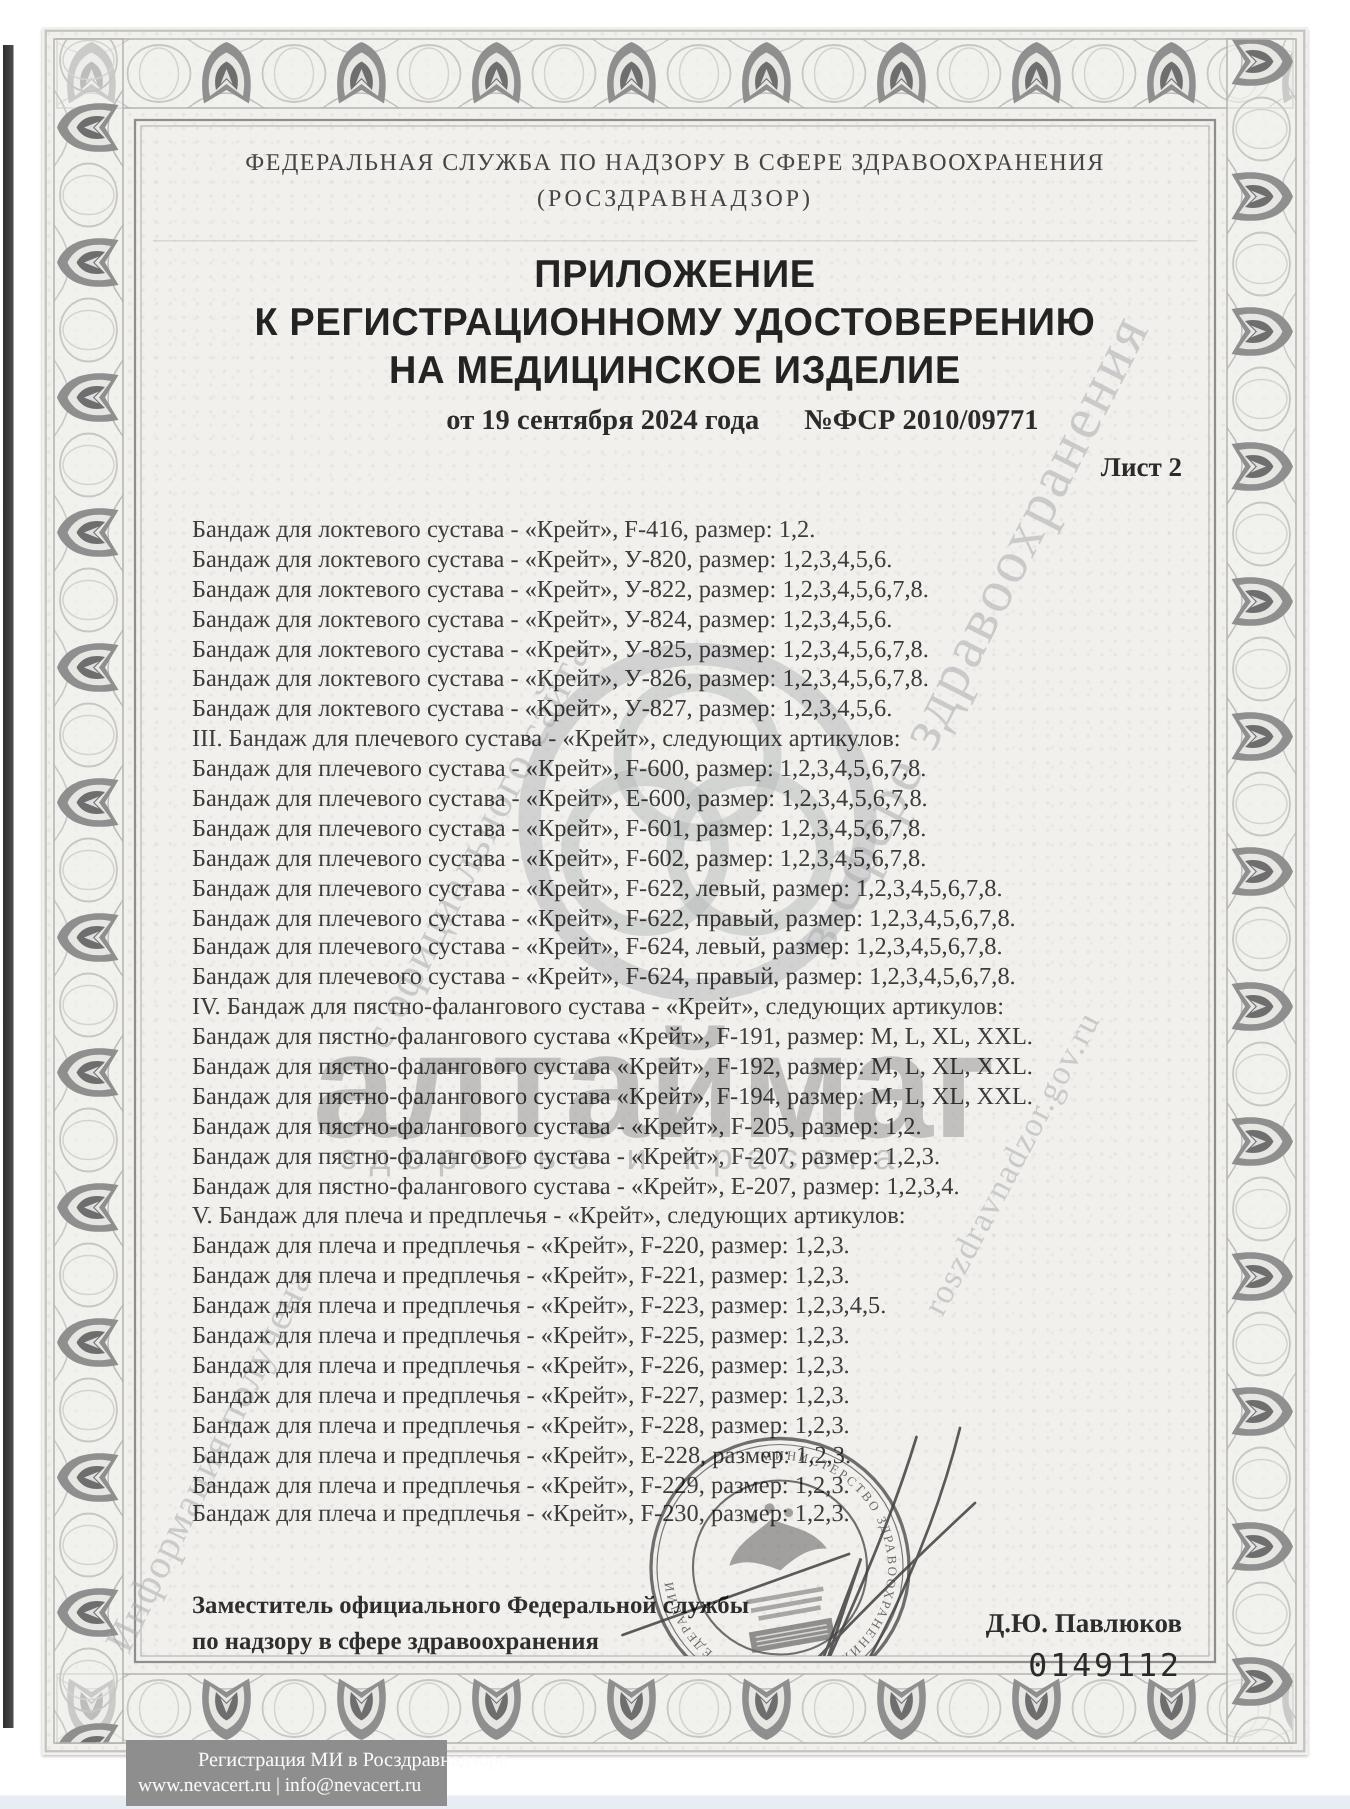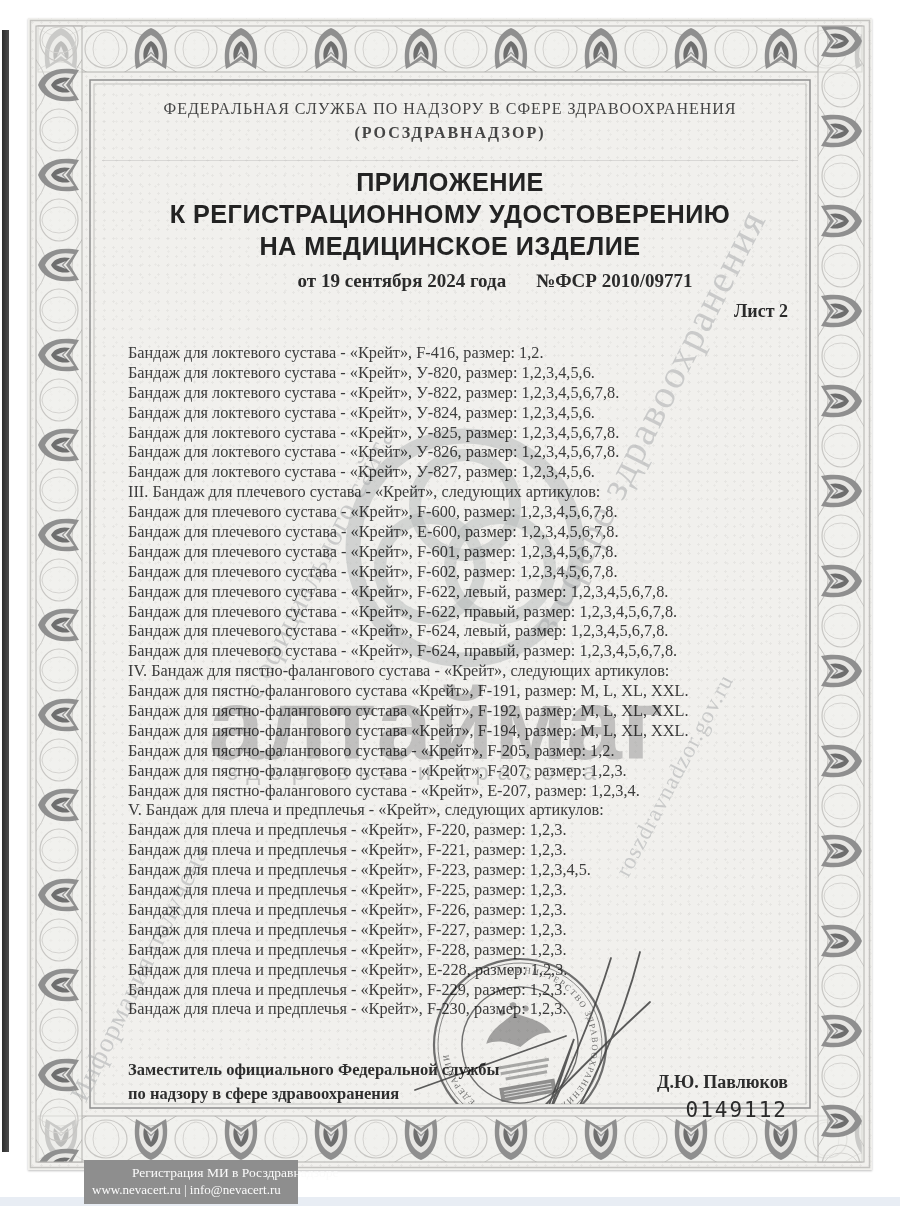--- a/index.html
+++ b/index.html
@@ -16,21 +16,21 @@
         background-size:9px 9px,13px 13px;background-position:0 0,4px 6px;
         box-shadow:0 1px 2px rgba(0,0,0,.25);}
   .border-svg{position:absolute;left:0;top:0;z-index:1;}
   .content{position:absolute;left:66px;top:66px;width:712px;height:1020px;z-index:2;}
   .txt{position:absolute;z-index:4;}
   .wm-layer{position:absolute;inset:0;z-index:5;mix-blend-mode:multiply;pointer-events:none;}
 
   
   .agency{left:0;width:100%;text-align:center;font-size:16px;letter-spacing:1px;color:#454545;white-space:nowrap;}
   .agency1{top:16px;}
-  .agency2{top:40px;letter-spacing:2px;font-weight:bold;}
+  .agency2{top:40px;letter-spacing:2px;}
   .divider{position:absolute;left:8px;right:8px;top:76px;border-top:1px solid rgba(90,90,90,.16);z-index:3;}
   .title{left:0;width:100%;text-align:center;font-family:"Liberation Sans","DejaVu Sans",sans-serif;
          font-weight:bold;font-size:26px;color:#232323;letter-spacing:.5px;transform:scaleX(.97);white-space:nowrap;}
   .title1{top:83px;}
   .title2{top:115px;}
   .title3{top:147px;}
   .daterow{left:0;top:186px;width:100%;display:flex;justify-content:center;transform:translateX(45px);
            font-weight:bold;font-size:19px;color:#2b2b2b;white-space:nowrap;}
   .daterow .numlabel{margin-left:30px;}
   .daterow .numval{}

